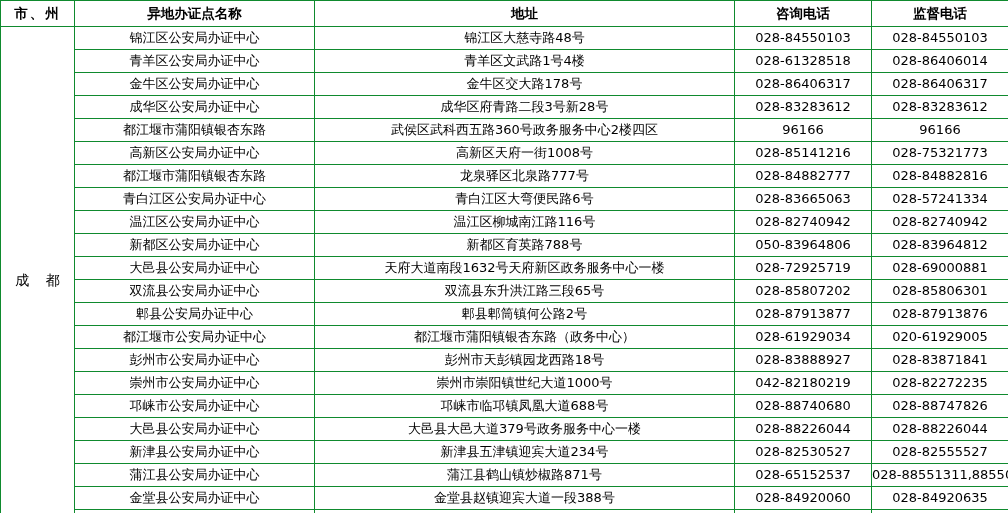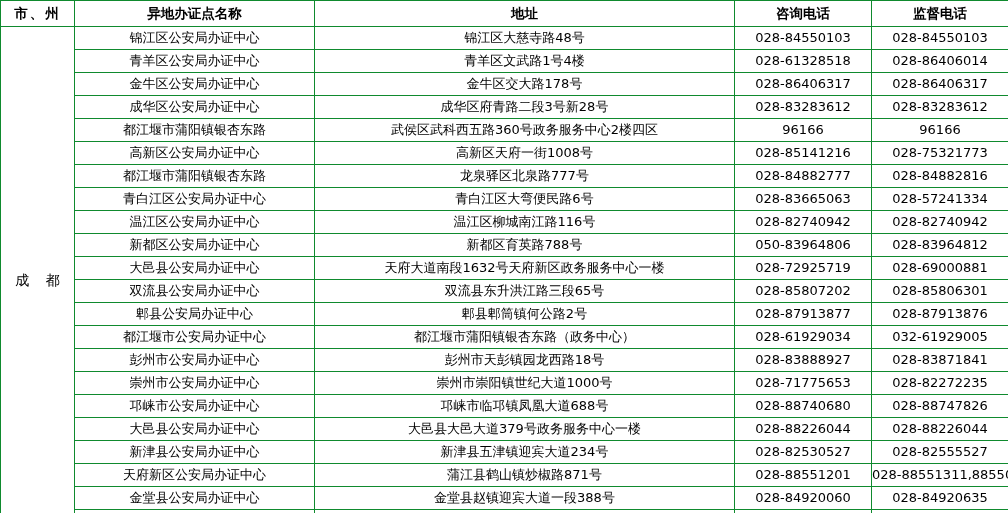--- a/index.html
+++ b/index.html
@@ -150,32 +150,32 @@
       <tr>
         <td>郫县公安局办证中心</td>
         <td>郫县郫筒镇何公路2号</td>
         <td>028-87913877</td>
         <td>028-87913876</td>
       </tr>
       <tr>
         <td>都江堰市公安局办证中心</td>
         <td>都江堰市蒲阳镇银杏东路（政务中心）</td>
         <td>028-61929034</td>
-        <td>032-61929005</td>
+        <td>020-61929005</td>
       </tr>
       <tr>
         <td>彭州市公安局办证中心</td>
         <td>彭州市天彭镇园龙西路18号</td>
         <td>028-83888927</td>
         <td>028-83871841</td>
       </tr>
       <tr>
         <td>崇州市公安局办证中心</td>
         <td>崇州市崇阳镇世纪大道1000号</td>
-        <td>028-71775653</td>
+        <td>042-82180219</td>
         <td>028-82272235</td>
       </tr>
       <tr>
         <td>邛崃市公安局办证中心</td>
         <td>邛崃市临邛镇凤凰大道688号</td>
         <td>028-88740680</td>
         <td>028-88747826</td>
       </tr>
       <tr>
         <td>大邑县公安局办证中心</td>
@@ -183,23 +183,23 @@
         <td>028-88226044</td>
         <td>028-88226044</td>
       </tr>
       <tr>
         <td>新津县公安局办证中心</td>
         <td>新津县五津镇迎宾大道234号</td>
         <td>028-82530527</td>
         <td>028-82555527</td>
       </tr>
       <tr>
-        <td>天府新区公安局办证中心</td>
+        <td>蒲江县公安局办证中心</td>
         <td>蒲江县鹤山镇炒椒路871号</td>
-        <td>028-88551201</td>
+        <td>028-65152537</td>
         <td>028-88551311,88550008</td>
       </tr>
       <tr>
         <td>金堂县公安局办证中心</td>
         <td>金堂县赵镇迎宾大道一段388号</td>
         <td>028-84920060</td>
         <td>028-84920635</td>
       </tr>
       <tr>
         <td>简阳市公安局户政接待大厅</td>

